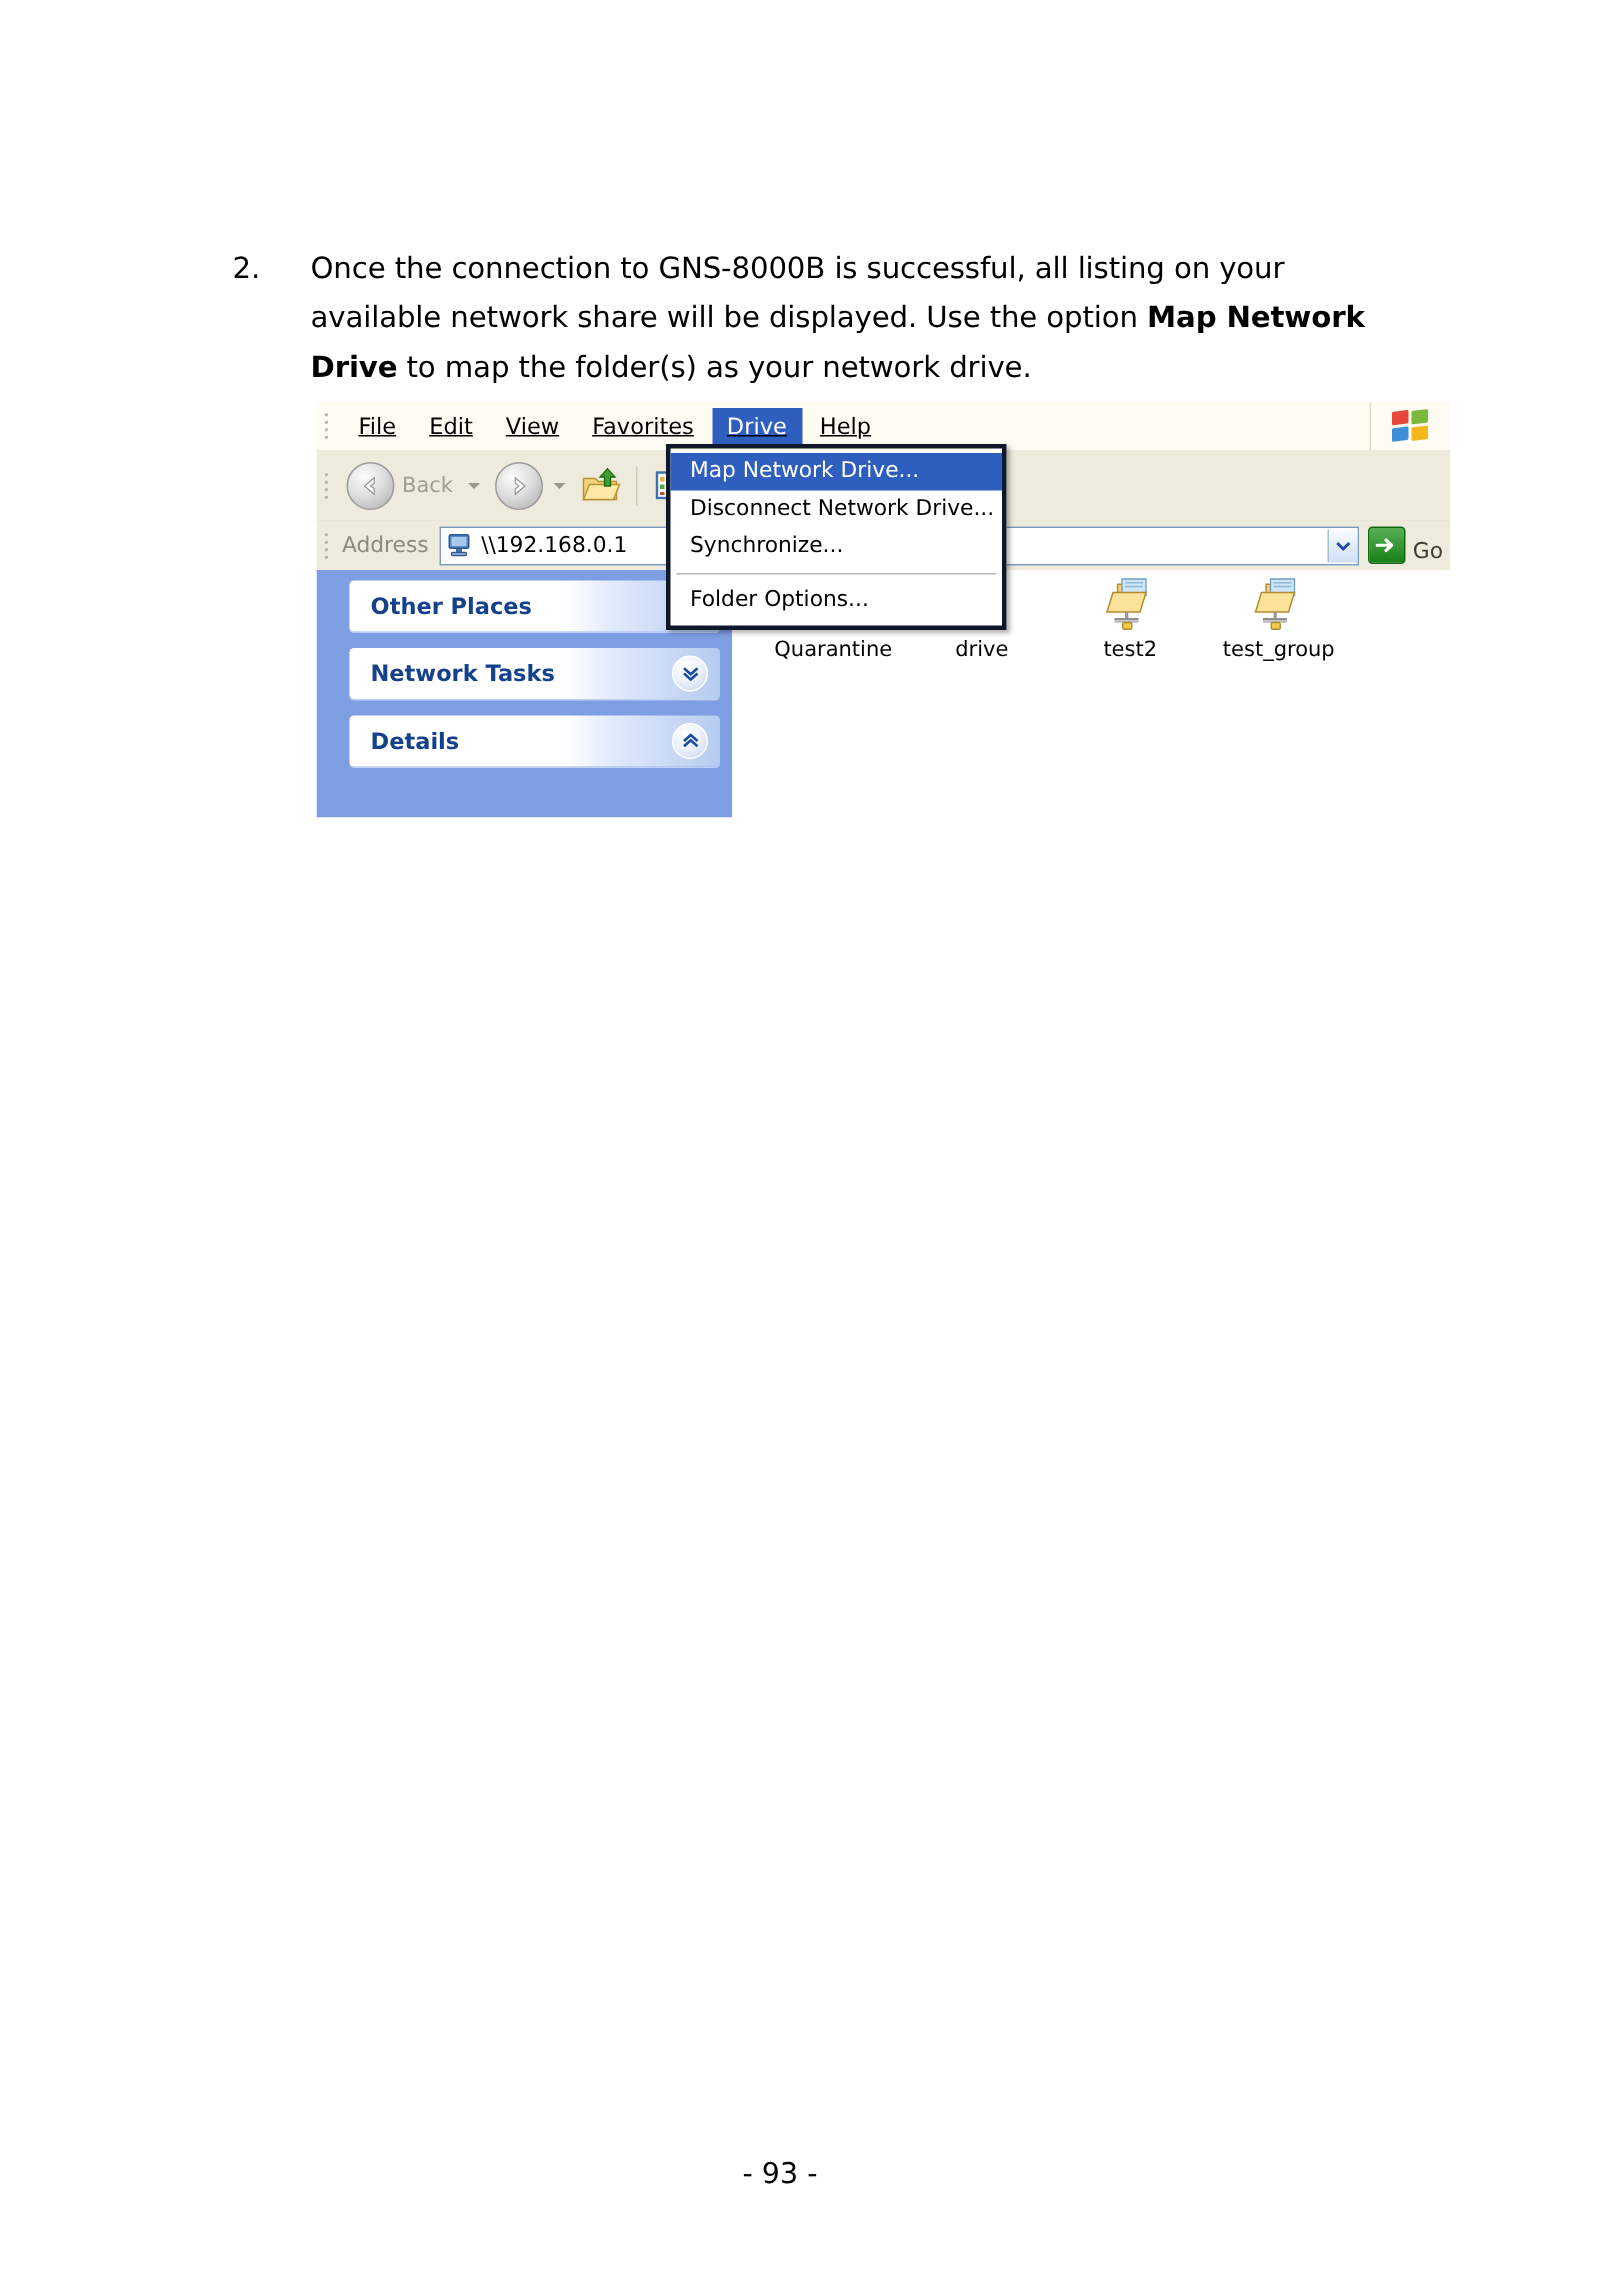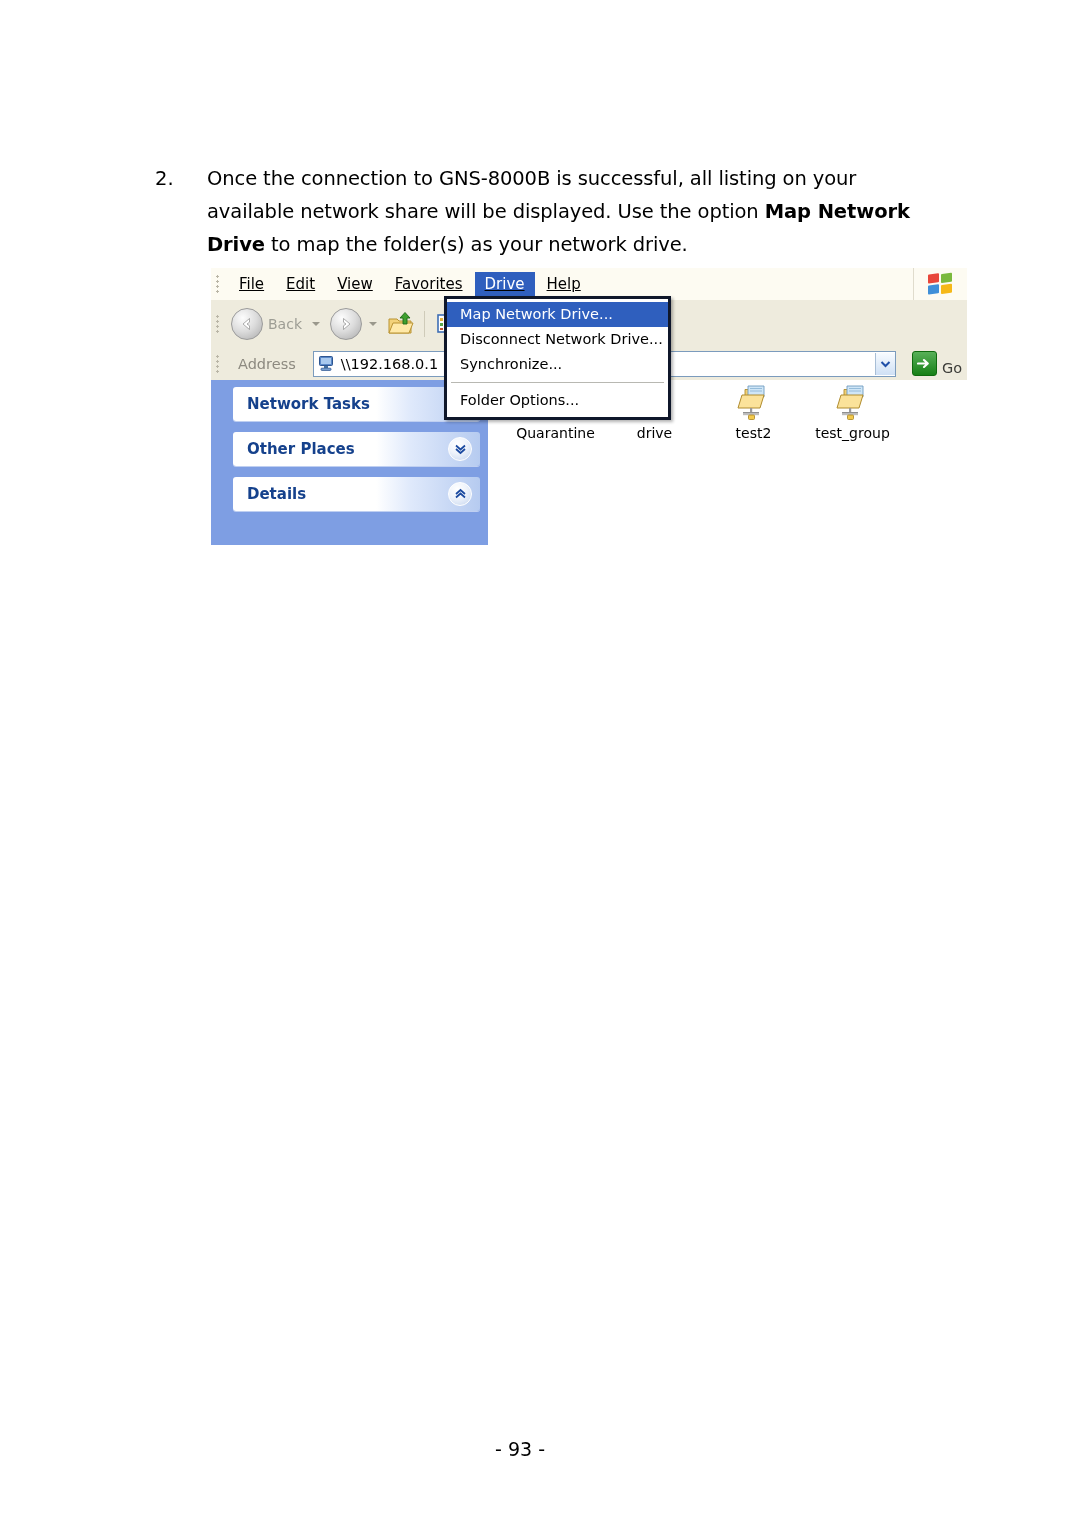--- a/index.html
+++ b/index.html
@@ -167,21 +167,20 @@
   
   .addressbar {
     position: absolute;
     left: 0; top: 79px;
     width: 756px;
     height: 33px;
     background: #eeebdd;
     border-bottom: 1px solid #d6d2c0;
     display: flex;
     align-items: center;
-    gap: 10px;
   }
   .addr-label {
     font-size: 14.5px;
     color: #8d8a80;
     margin-right: 7px;
     white-space: nowrap;
   }
   .addr-input {
     flex: 1;
     height: 24px;
@@ -446,29 +445,29 @@
           </svg>
       </div>
       <span class="go-text">Go</span>
     </div>
   </div>
 
   <div class="client">
 
     <div class="sidebar">
       <div class="panel">
-        <span class="panel-title">Network Tasks</span>
+        <span class="panel-title">Other Places</span>
         <span class="chev">
           <svg width="13" height="12" viewBox="0 0 13 12">
               <path d="M2 2.5 L6.5 6.5 L11 2.5 M2 6 L6.5 10 L11 6" fill="none" stroke="#1b4aa0" stroke-width="1.7"></path>
             </svg>
         </span>
       </div>
       <div class="panel">
-        <span class="panel-title">Other Places</span>
+        <span class="panel-title">Network Tasks</span>
         <span class="chev">
           <svg width="13" height="12" viewBox="0 0 13 12">
               <path d="M2 2.5 L6.5 6.5 L11 2.5 M2 6 L6.5 10 L11 6" fill="none" stroke="#1b4aa0" stroke-width="1.7"></path>
             </svg>
         </span>
       </div>
       <div class="panel">
         <span class="panel-title">Details</span>
         <span class="chev">
           <svg width="13" height="12" viewBox="0 0 13 12">

